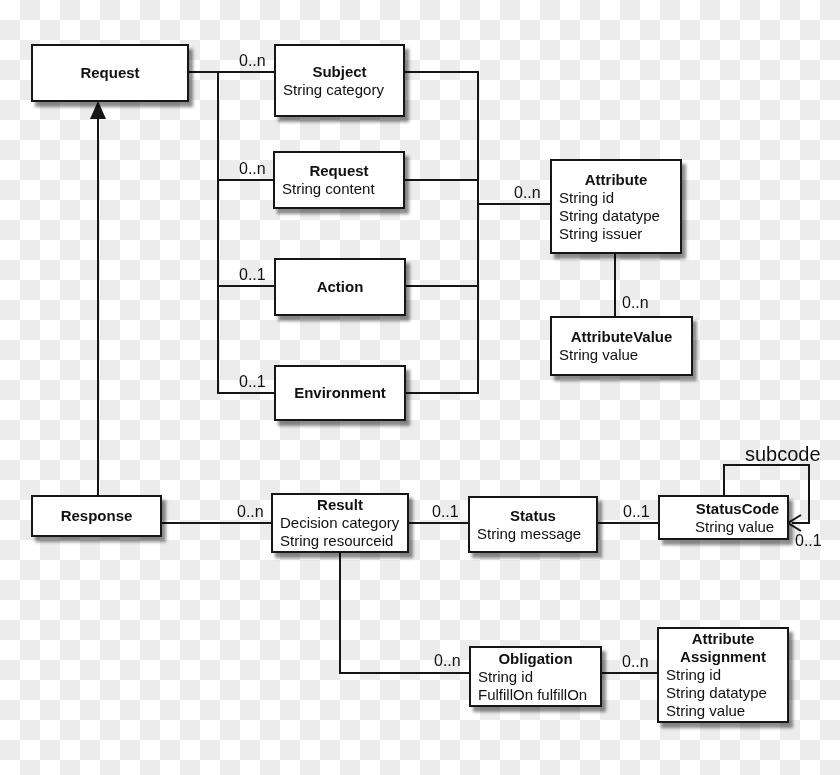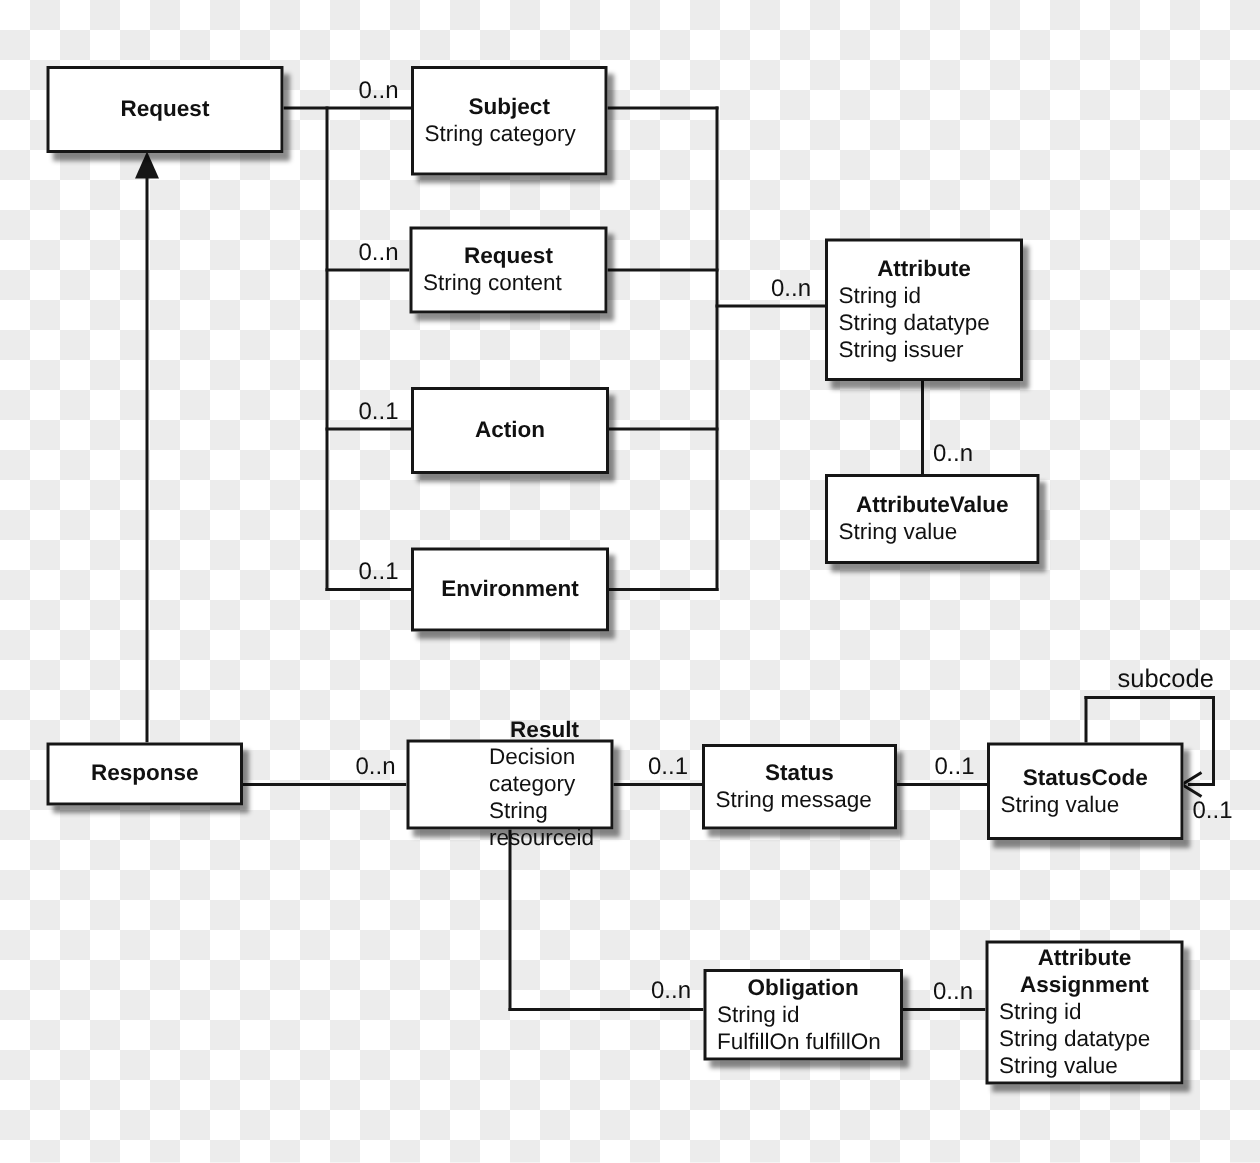--- a/index.html
+++ b/index.html
@@ -17,40 +17,40 @@
     position:absolute;box-sizing:border-box;
     background:#ffffff;border:2px solid #161616;
     box-shadow:4px 5px 3px rgba(0,0,0,0.45);
     display:flex;flex-direction:column;justify-content:center;
     font-size:15px;line-height:18px;color:#111;
   }
   .box .title{font-weight:bold;text-align:center;padding:0 3px;}
   .box .attr{text-align:left;padding:0 3px 0 7px;}
   .ln{position:absolute;background:#161616;}
   .mult{position:absolute;font-size:16px;font-weight:normal;color:#111;white-space:nowrap;}
-  .note{position:absolute;font-size:17px;color:#111;white-space:nowrap;}
+  .note{position:absolute;font-size:20px;color:#111;white-space:nowrap;}
   .tri-up{
     position:absolute;width:0;height:0;
     border-left:8px solid transparent;border-right:8px solid transparent;
     border-bottom:18px solid #161616;
   }
   .openarrow{position:absolute;}
 
   
   #b-request{left:31px;top:44px;width:158px;height:58px;}
   #b-subject{left:274px;top:44px;width:131px;height:73px;}
   #b-resource{left:273px;top:151px;width:132px;height:58px;}
   #b-action{left:274px;top:258px;width:132px;height:58px;}
   #b-environment{left:274px;top:365px;width:132px;height:56px;}
   #b-attribute{left:550px;top:159px;width:132px;height:95px;}
   #b-attribute-value{left:550px;top:316px;width:143px;height:60px;}
   #b-response{left:31px;top:495px;width:131px;height:42px;}
-  #b-result{left:271px;top:493px;width:138px;height:60px;padding-left:46px;}
+  #b-result{left:271px;top:493px;width:138px;height:60px;}
   #b-status{left:468px;top:496px;width:130px;height:57px;}
-  #b-status-code{left:658px;top:495px;width:131px;height:65px;}
+  #b-status-code{left:658px;top:495px;width:131px;height:45px;padding-left:28px;}
   #b-obligation{left:469px;top:646px;width:133px;height:61px;}
   #b-attribute-assignment{left:657px;top:627px;width:132px;height:96px;}
 
   
   #ln-request-hub{left:160px;top:71px;width:115px;height:2px;}
   #ln-hub-left-v{left:217px;top:71px;width:2px;height:323px;}
   #ln-resource-branch{left:217px;top:179px;width:56px;height:2px;}
   #ln-action-branch{left:217px;top:285px;width:57px;height:2px;}
   #ln-env-branch{left:217px;top:392px;width:57px;height:2px;}
   #ln-subject-right{left:403px;top:71px;width:76px;height:2px;}

